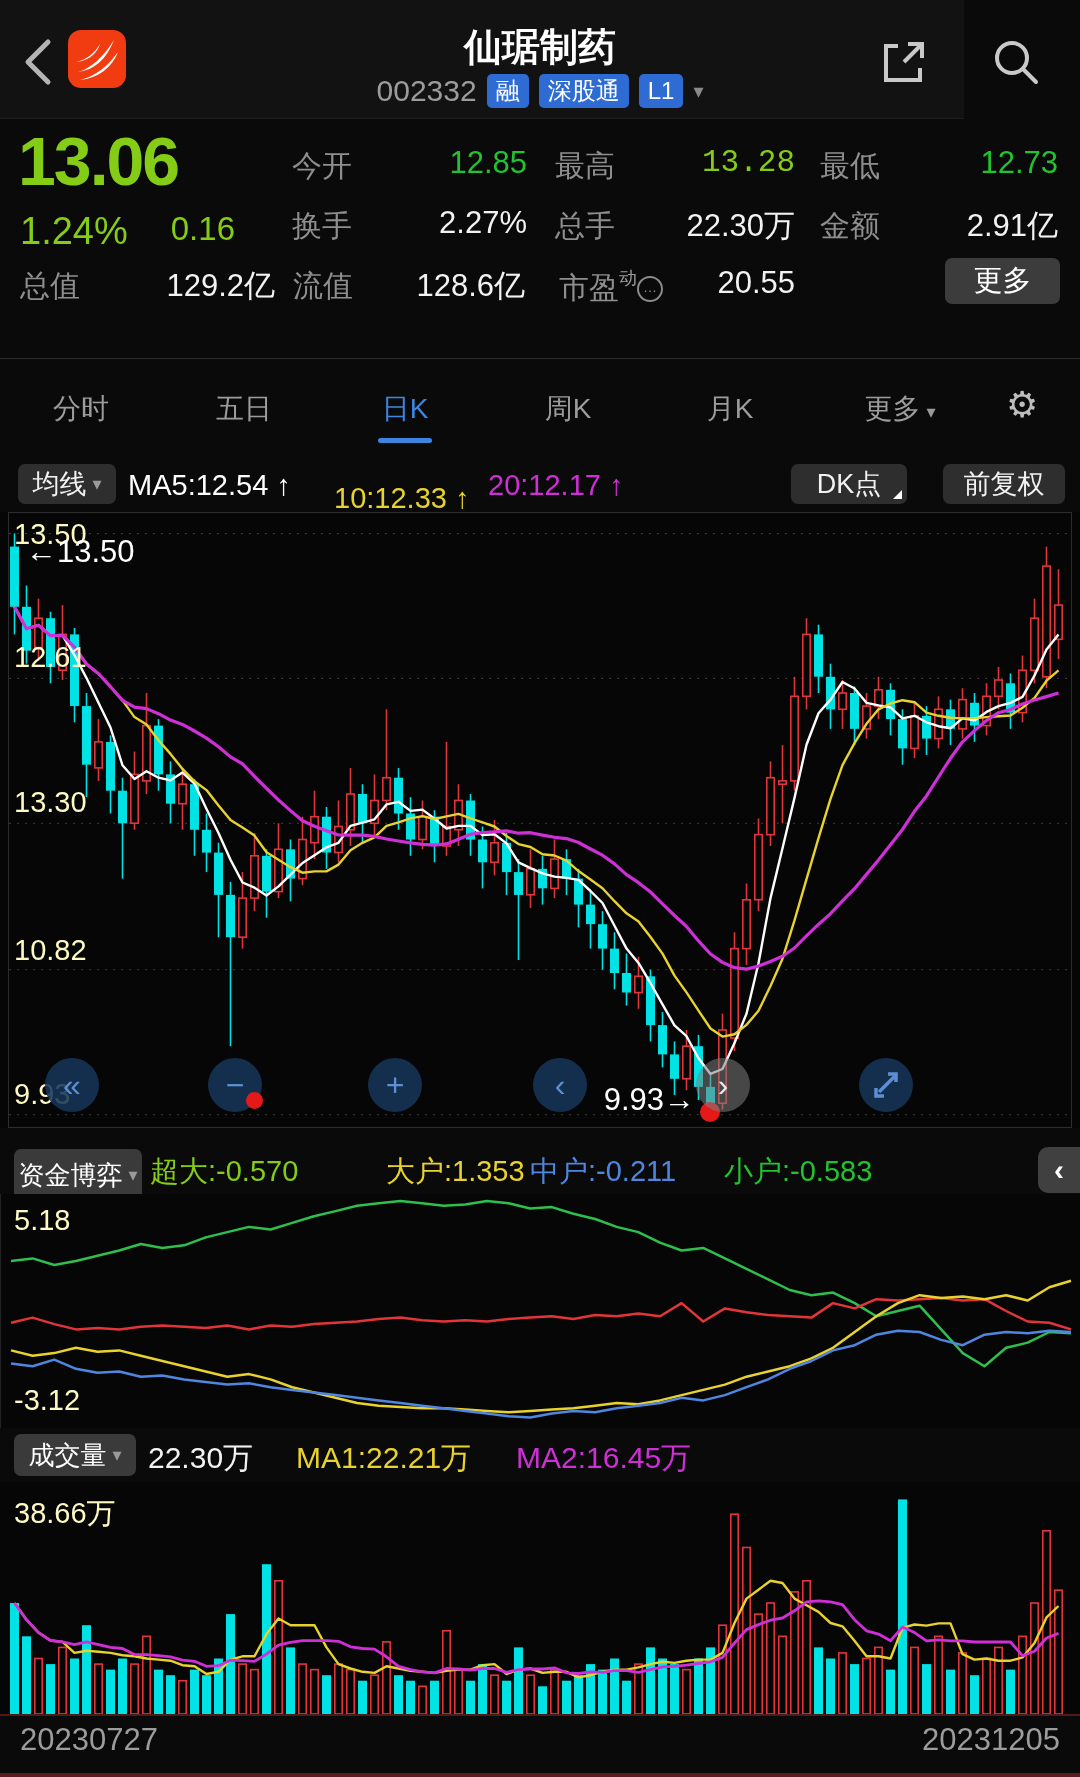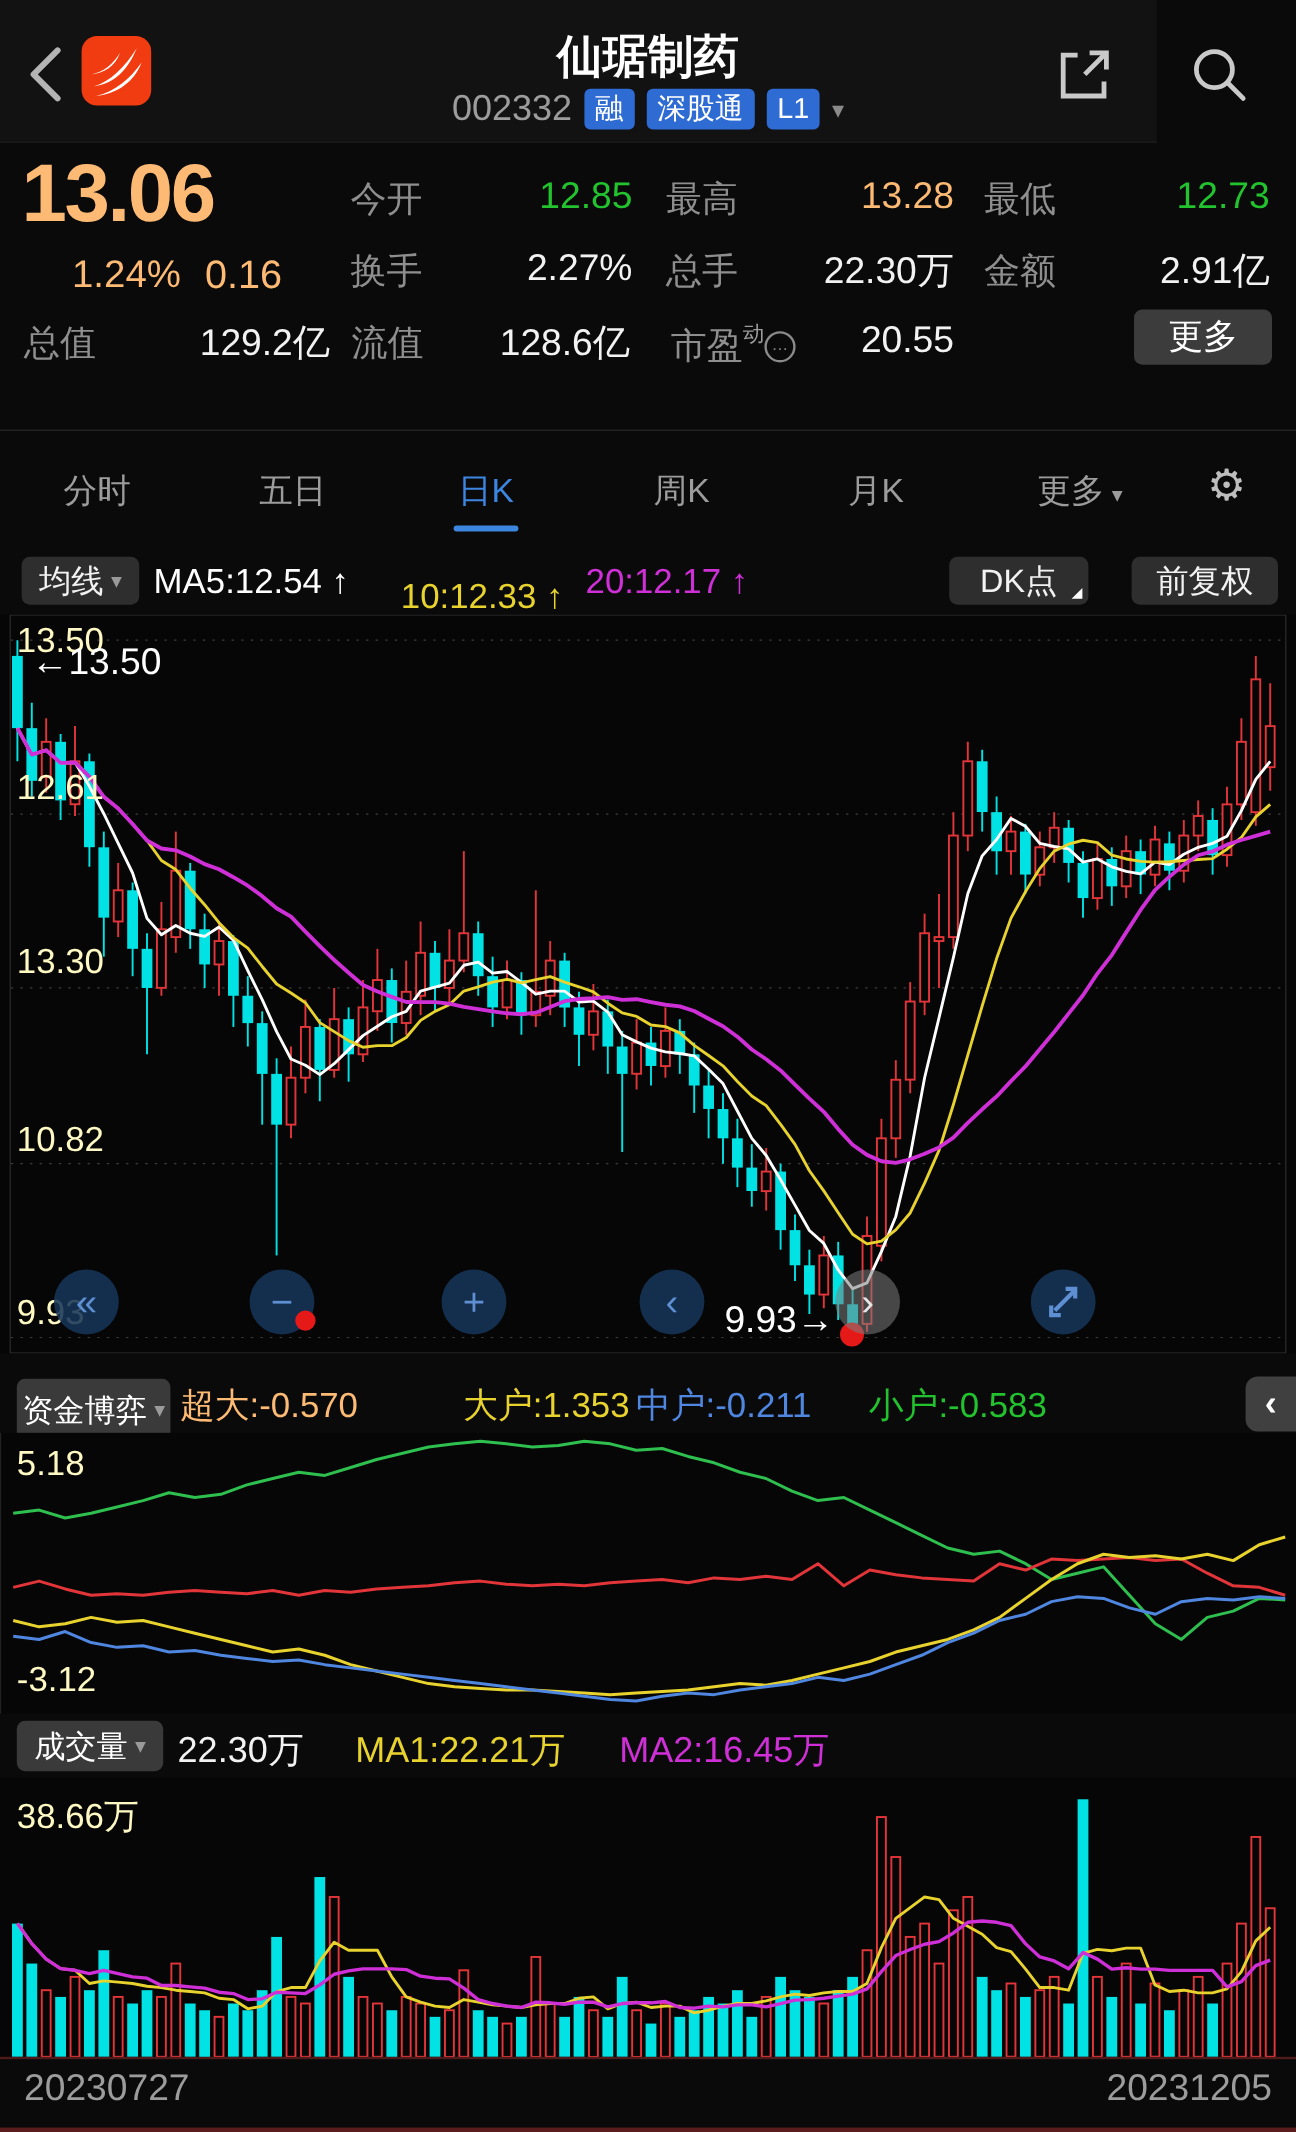--- a/index.html
+++ b/index.html
@@ -1,21 +1,21 @@
 <!DOCTYPE html>
 <html><head>
 <meta charset="utf-8">
 <style>
   html,body{margin:0;padding:0;background:#0a0a0a;}
   body{width:1080px;height:1777px;position:relative;overflow:hidden;
        font-family:"Liberation Sans","DejaVu Sans",sans-serif;color:#f0f0f0;}
   .abs{position:absolute;}
   .lbl{color:#8e8e8e;font-size:30px;}
   .val{color:#f2f2f2;font-size:31px;}
-  .c-red{color:#fdba74;}
+  .c-red{color:#84cc16;}
   .c-green{color:#22c32e;}
   .c-yellow{color:#e8d22e;}
   .c-magenta{color:#cf2fd6;}
   .c-blue{color:#4f86e0;}
   .c-gray{color:#9c9c9c;}
   .right{text-align:right;}
   .hdr{position:absolute;left:0;top:0;width:964px;height:118px;background:#121212;border-bottom:1px solid #1e1e1e;}
   .title{position:absolute;left:0;top:22px;width:1080px;text-align:center;font-size:38px;font-weight:600;color:#ffffff;}
   .subrow{position:absolute;left:0;top:74px;width:1080px;display:flex;justify-content:center;align-items:center;gap:10px;}
   .badge{background:#2e6bd2;color:#fff;font-size:24px;line-height:34px;height:34px;padding:0 9px;border-radius:5px;}
@@ -65,27 +65,27 @@
     <path d="M26 26 L44 8 M30 8 H44 V22" fill="none" stroke="#c9c9c9" stroke-width="4"></path>
   </svg>
   <svg class="abs" style="left:988px;top:34px;" width="56" height="56">
     <circle cx="24" cy="24" r="15" fill="none" stroke="#c9c9c9" stroke-width="4"></circle>
     <line x1="35" y1="35" x2="48" y2="48" stroke="#c9c9c9" stroke-width="4" stroke-linecap="round"></line>
   </svg>
 </div>
 
 <div>
   <div class="abs c-red" style="left:18px;top:122px;font-size:68px;font-weight:700;letter-spacing:-2px;">13.06</div>
-  <div class="abs c-red" style="left:20px;top:210px;font-size:32px;margin-left:40px;">1.24%</div>
+  <div class="abs c-red" style="left:20px;top:210px;font-size:38px;">1.24%</div>
   <div class="abs c-red right" style="left:150px;top:210px;width:85px;font-size:33px;">0.16</div>
 
   <div class="abs lbl" style="left:292px;top:146px;">今开</div>
   <div class="abs val c-green right" style="left:335px;top:145px;width:192px;">12.85</div>
   <div class="abs lbl" style="left:555px;top:146px;">最高</div>
-  <div class="abs val c-red right" style="left:600px;top:145px;width:195px;">13.28</div>
+  <div class="abs val c-red right" style="left:600px;top:145px;width:195px;font-family:Liberation Mono, monospace;">13.28</div>
   <div class="abs lbl" style="left:820px;top:146px;">最低</div>
   <div class="abs val c-green right" style="left:858px;top:145px;width:200px;">12.73</div>
 
   <div class="abs lbl" style="left:292px;top:206px;">换手</div>
   <div class="abs val right" style="left:335px;top:205px;width:192px;">2.27%</div>
   <div class="abs lbl" style="left:555px;top:206px;">总手</div>
   <div class="abs val right" style="left:600px;top:205px;width:195px;">22.30万</div>
   <div class="abs lbl" style="left:820px;top:206px;">金额</div>
   <div class="abs val right" style="left:858px;top:205px;width:200px;">2.91亿</div>
 

